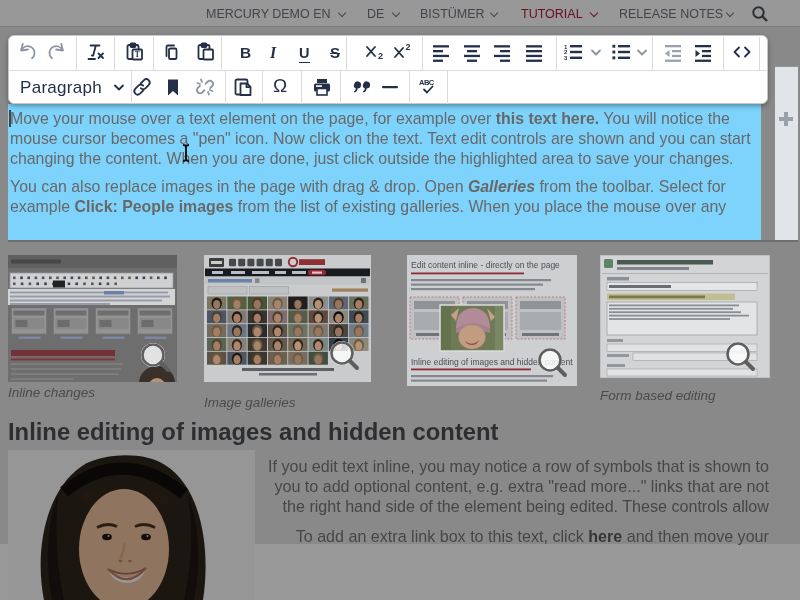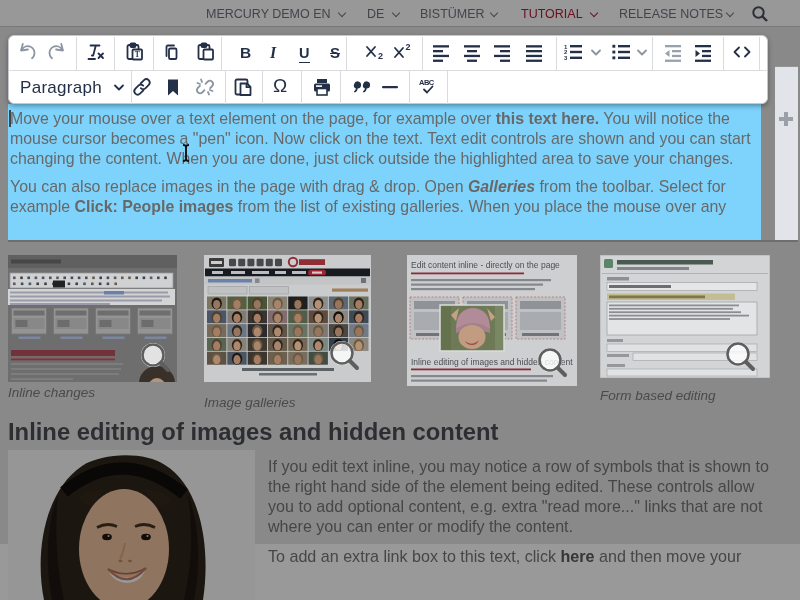--- a/index.html
+++ b/index.html
@@ -42,21 +42,21 @@
 #plus:before { content:""; position:absolute; left:0; top:5px; width:14px; height:4px; background:#9aa0a7; }
 #plus:after { content:""; position:absolute; left:5px; top:0; width:4px; height:14px; background:#9aa0a7; }
 #caret { position:absolute; left:9px; top:110px; width:1.5px; height:17px; background:#444; z-index:11; }
 #ibeam { position:absolute; left:181px; top:143px; z-index:11; }
 
 .thumb { position:absolute; z-index:6; }
 .cap { position:absolute; font-style:italic; font-size:13.5px; color:#7c7c7c; white-space:nowrap; }
 
 #h2 { position:absolute; left:8px; top:418px; font-size:23.8px; font-weight:700; color:#4b4e53; }
 #rcol { position:absolute; left:268px; top:456px; font-size:16.1px; line-height:20px; color:#757575; }
-#rcol .ln { white-space:nowrap; height:20px; }
+#rcol .ln { white-space:nowrap; height:20px;text-align:right; }
 #rcol .gap { height:10px; }
 .ic { stroke:#243047; fill:none; stroke-width:1.8; stroke-linecap:round; stroke-linejoin:round; }
 .icf { fill:#243047; stroke:none; }
 .dis { stroke:#8b94a1; }
 .disf { fill:#98a2ad; }
 </style>
 </head>
 <body>
 <div id="page">
   <div id="nav">
@@ -400,23 +400,22 @@
         <path d="M117 93 Q115 104 112 109" fill="none" stroke="#dca87f" stroke-width="2"></path>
         <ellipse cx="112.5" cy="111" rx="2" ry="1.2" fill="#c08a62"></ellipse>
         <ellipse cx="122" cy="111" rx="2" ry="1.2" fill="#c08a62"></ellipse>
         <path d="M100 119 Q119 137 138 118 Q134 132 119 133 Q104 132 100 119 Z" fill="#fdfdfd"></path>
         <path d="M100 119 Q119 129 138 118" fill="none" stroke="#b06a58" stroke-width="1.5"></path>
         <path d="M100 119 Q119 140 138 118" fill="none" stroke="#c27b66" stroke-width="2.2"></path>
       </svg>
     </div>
   <div id="rcol">
     <div class="ln">If you edit text inline, you may notice a row of symbols that is shown to</div>
+    <div class="ln">you to add optional content, e.g. extra "read more..." links that are not</div>
     <div class="ln">the right hand side of the element being edited. These controls allow</div>
-    <div class="ln">you to add optional content, e.g. extra "read more..." links that are not</div>
-    <div class="ln">where you can enter or modify the content.</div>
     <div class="gap"></div>
     <div class="ln">To add an extra link box to this text, click <b style="color:#5a5a5a;">here</b> and then move your</div>
   </div>
 </div>
 
 <div id="dim"></div>
 
 <div id="toolbar">
   <div id="rowdiv"></div>
 

